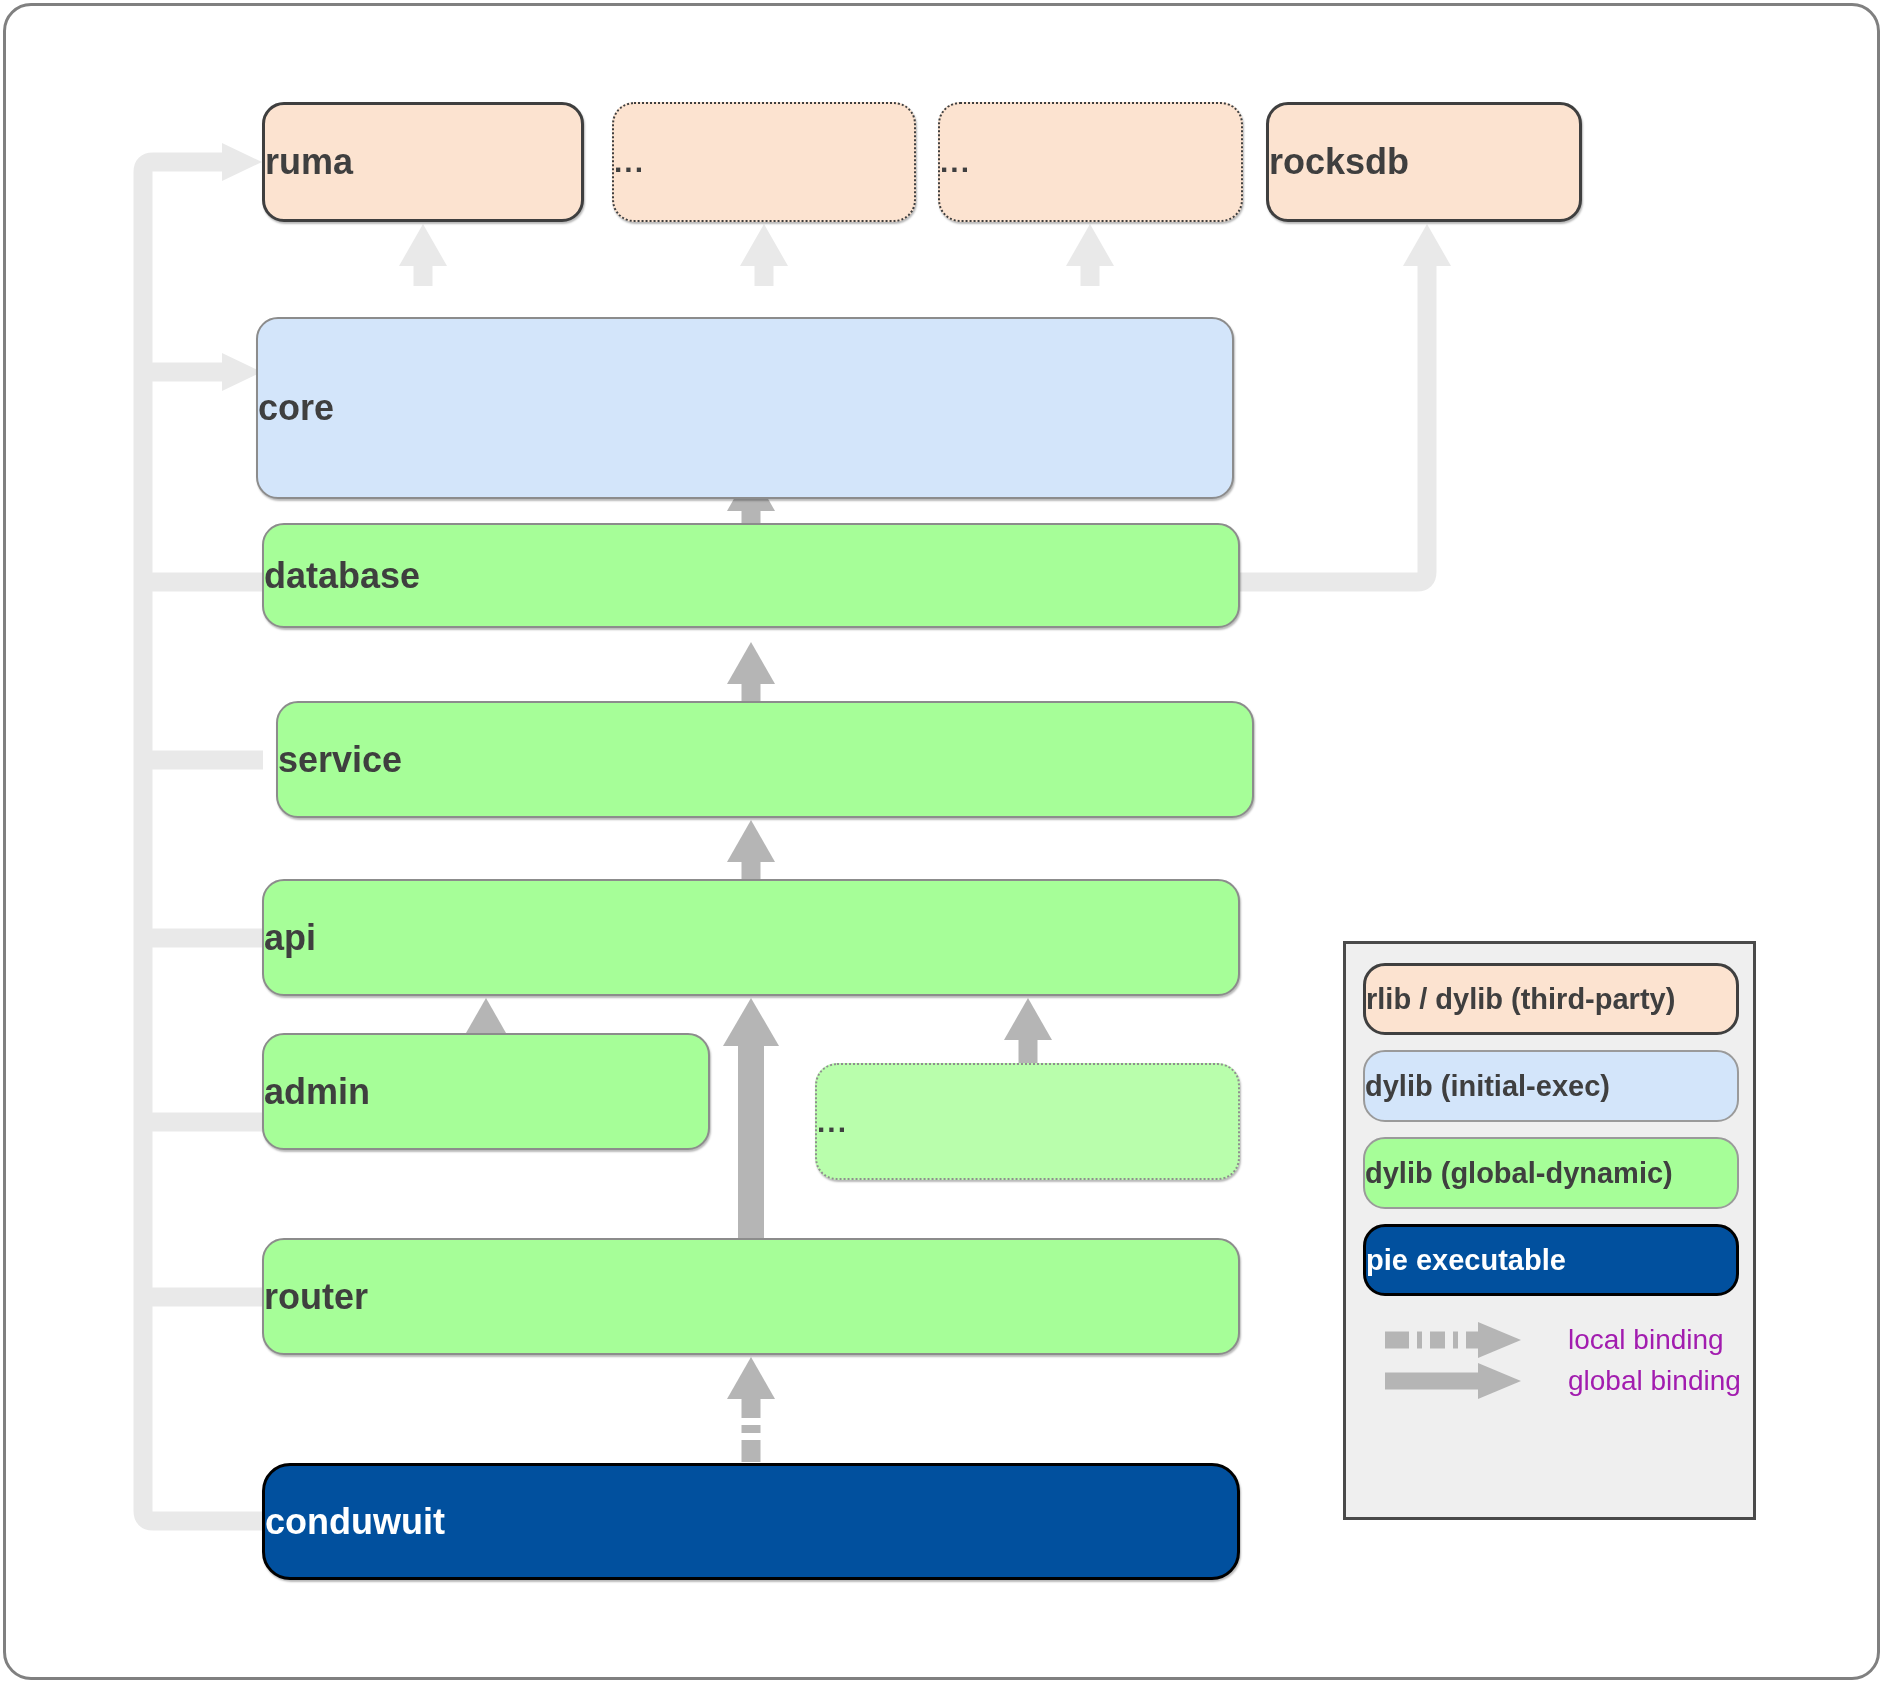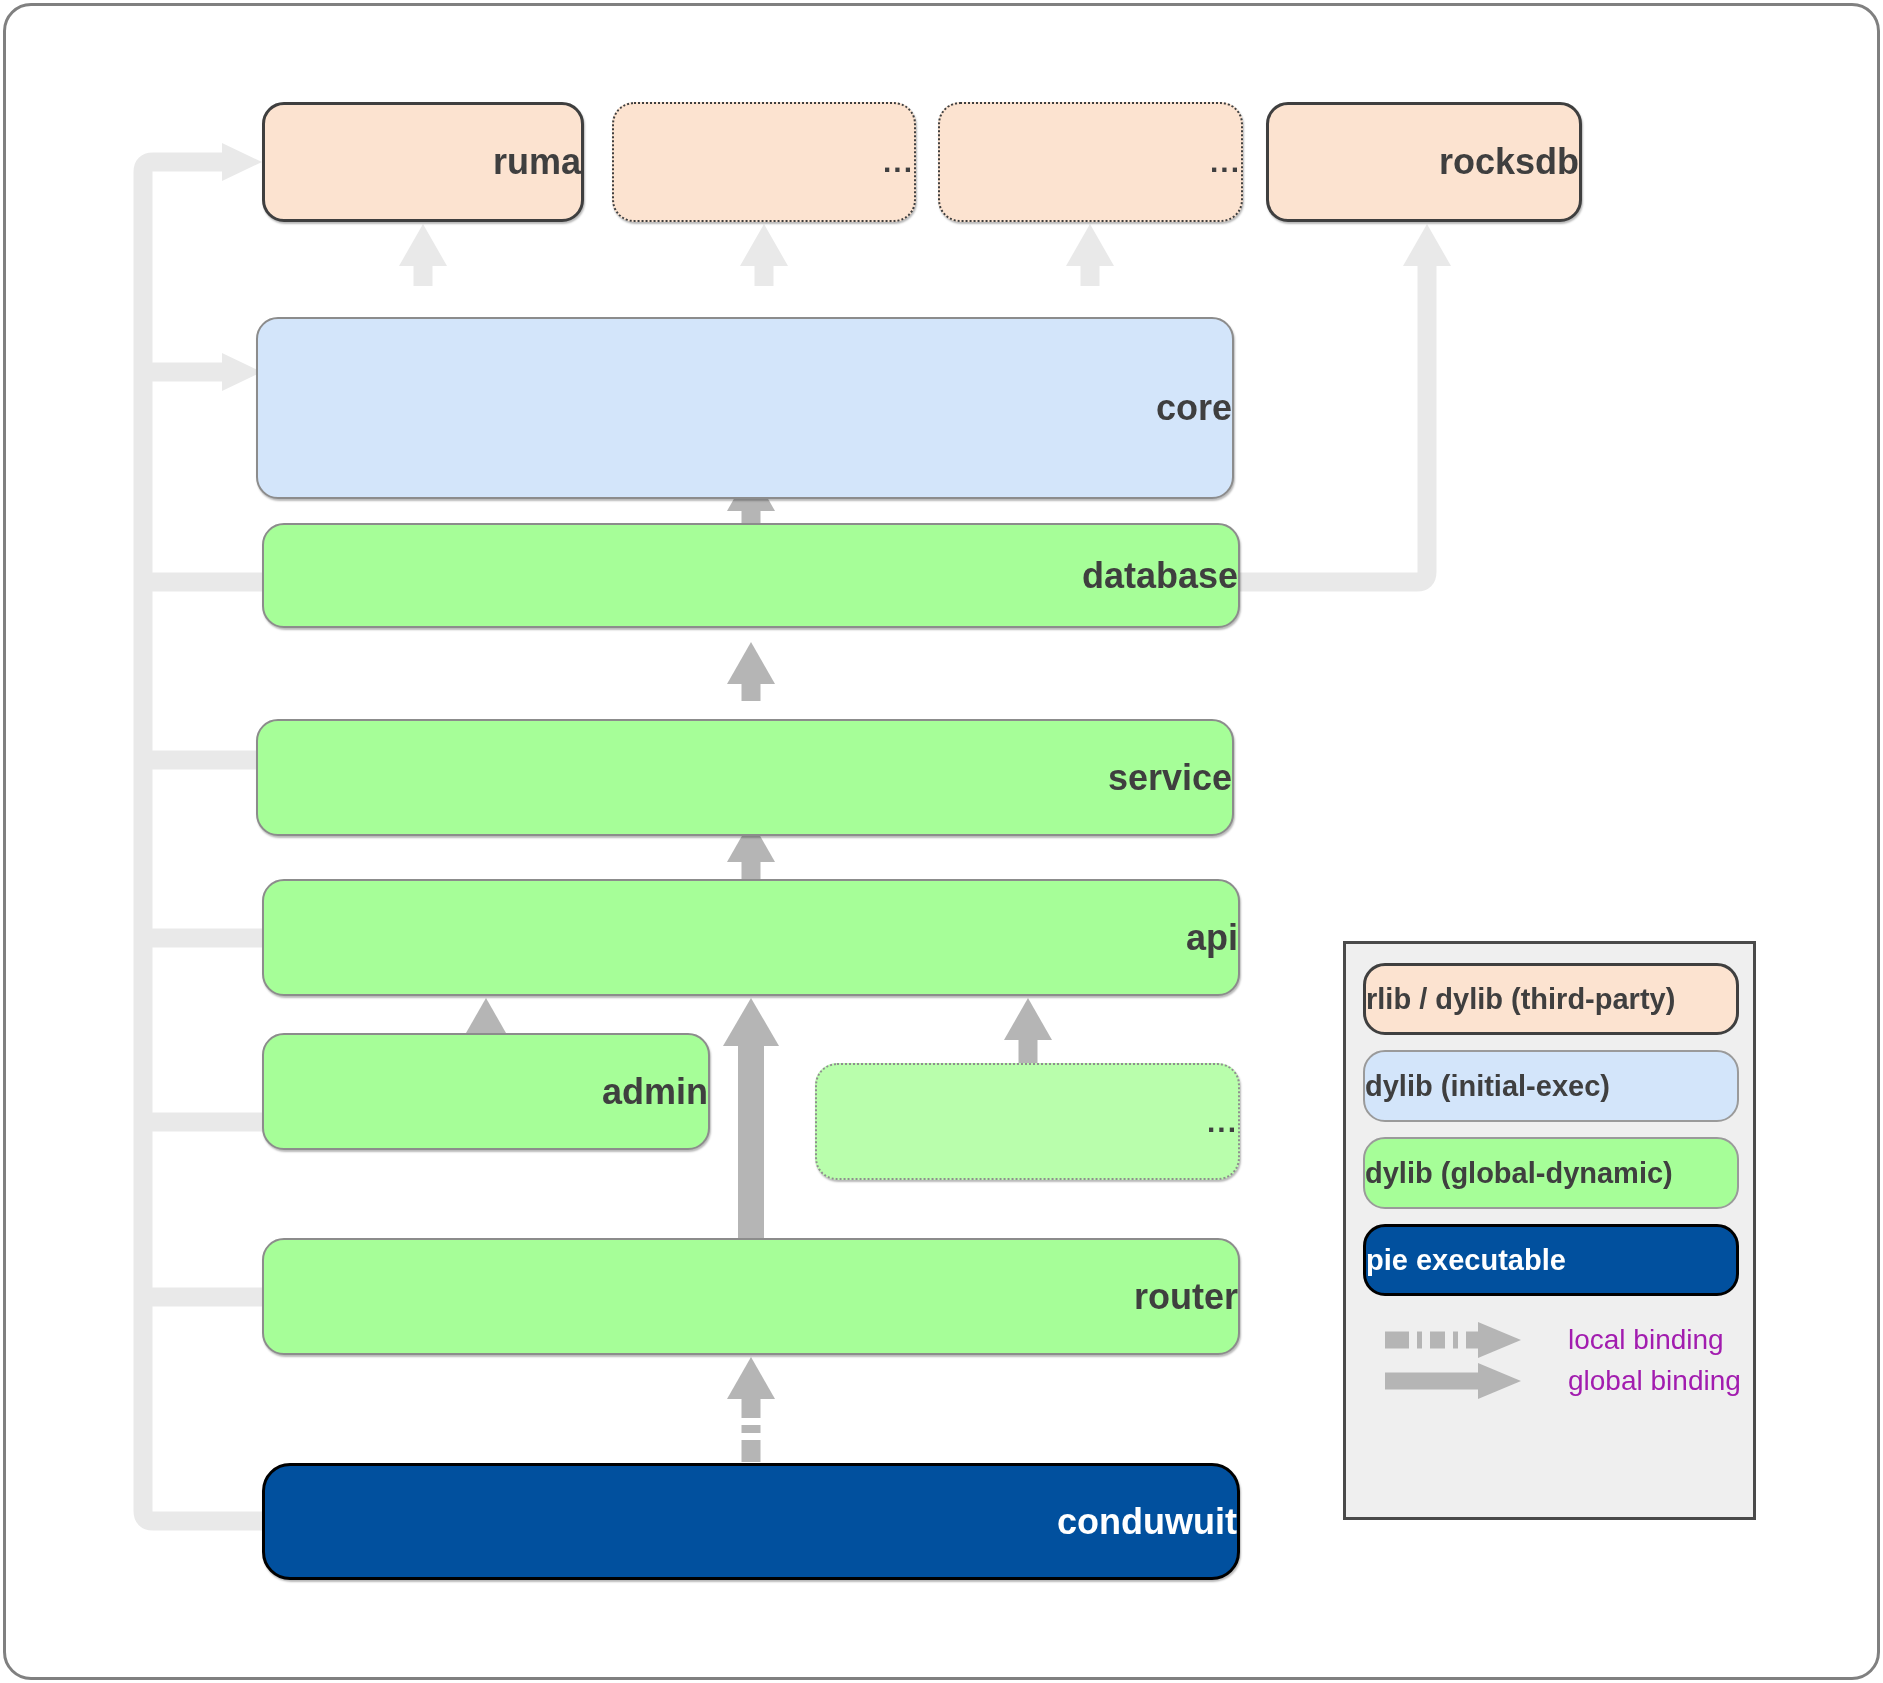--- a/index.html
+++ b/index.html
@@ -10,21 +10,21 @@
   .frame{
     position:absolute;left:3px;top:3px;right:3px;bottom:3px;
     border:3px solid var(--frame-border,#808080);border-radius:28px;
   }
   svg.edges{position:absolute;left:0;top:0;pointer-events:none;}
   .md-f{fill:var(--arrow-md,#b5b5b5);}
   .md-s{stroke:var(--arrow-md,#b5b5b5);fill:none;}
   .lt-f{fill:var(--arrow-lt,#e9e9e9);}
   .lt-s{stroke:var(--arrow-lt,#e9e9e9);fill:none;}
   .node{
-    position:absolute;display:flex;align-items:center;justify-content:flex-end;
+    position:absolute;display:flex;align-items:center;justify-content:flex-start;
     border-radius:22px;font-weight:bold;font-size:36px;
     color:var(--text-color,#3f3f3f);box-sizing:border-box;
     box-shadow:1px 2px 2px rgba(0,0,0,0.28);
   }
   .peach{background:var(--peach,#fce3d0);border:3px solid var(--border-dark,#3f3f3f);}
   .peach-dotted{background:var(--peach,#fce3d0);border:2px dotted #3f3f3f;}
   .blue{background:var(--blue,#d3e5fa);border:2px solid var(--border-gray,#8c8c8c);}
   .green{background:var(--green,#a6fe98);border:2px solid var(--border-gray,#8c8c8c);}
   .green-dotted{background:var(--green-light,#b9feac);border:2px dotted #8f8f8f;}
   .navy{background:var(--navy,#01509e);border:3px solid #000;color:#ffffff;border-radius:28px;}
@@ -135,21 +135,21 @@
     <span>rocksdb</span>
   </div>
 
   <div class="node blue" style="left:256px;top:285px;width:978px;height:182px;margin-top:32px;">
     <span>core</span>
   </div>
 
   <div class="node green" style="left:262px;top:523px;width:978px;height:105px;">
     <span>database</span>
   </div>
-  <div class="node green" style="left:256px;top:701px;width:978px;height:117px;margin-top:18px;">
+  <div class="node green" style="left:276px;top:701px;width:978px;height:117px;">
     <span>service</span>
   </div>
   <div class="node green" style="left:262px;top:879px;width:978px;height:117px;">
     <span>api</span>
   </div>
 
   <div class="node green" style="left:262px;top:1033px;width:448px;height:117px;">
     <span>admin</span>
   </div>
   <div class="node green-dotted dots" style="left:815px;top:1063px;width:425px;height:117px;">

